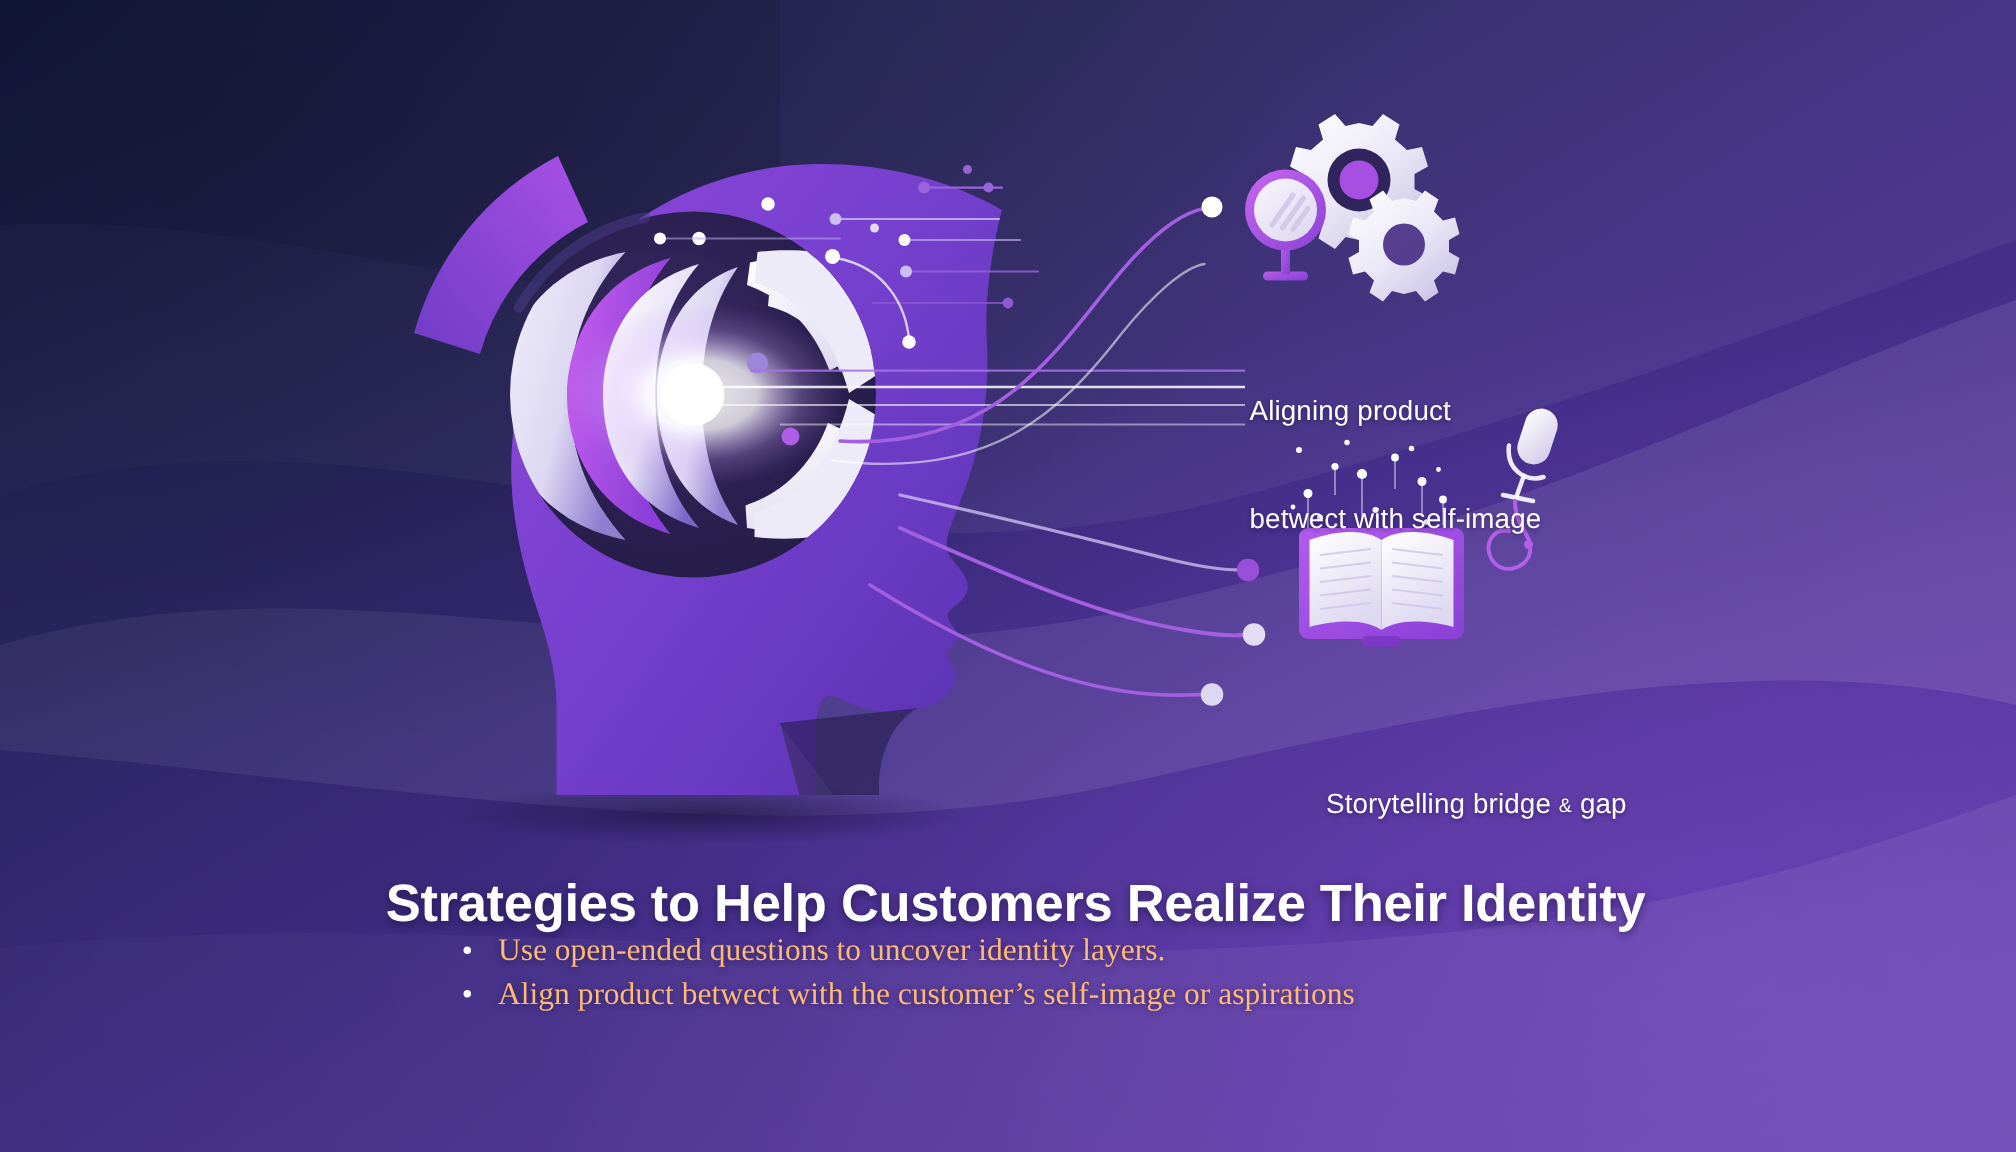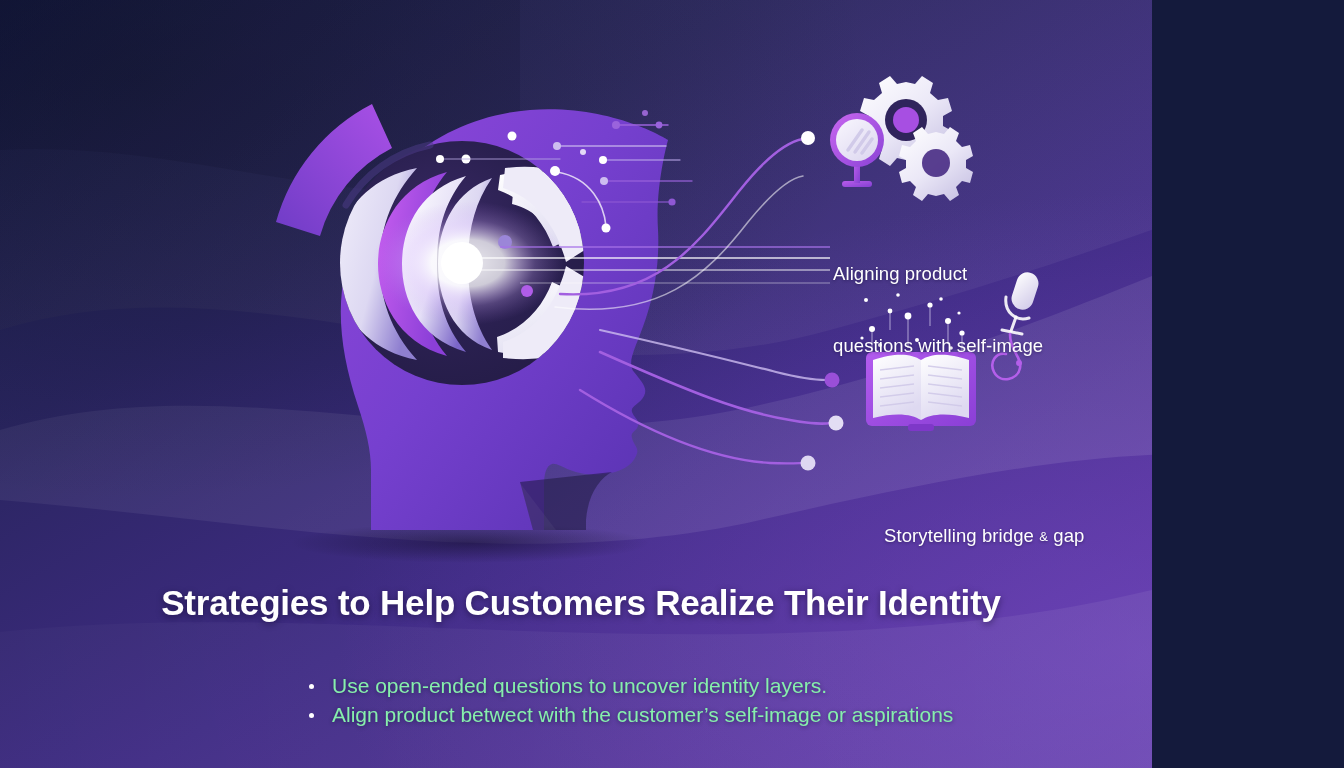--- a/index.html
+++ b/index.html
@@ -2,21 +2,21 @@
 <html><head>
 <meta charset="utf-8">
 <style>
   html, body {
     margin: 0;
     padding: 0;
     background: #141a3c;
   }
   #stage {
     position: relative;
-    width: 1152px;
+    width: 1344px;
     height: 768px;
     overflow: hidden;
     font-family: "Liberation Sans", sans-serif;
     background: #1d2250;
   }
   .layer { position: absolute; inset: 0; }
   svg.layer { display: block; }
 
   
   .callout {
@@ -42,28 +42,29 @@
     font-size: 35px;
     font-weight: bold;
     letter-spacing: -0.2px;
     text-shadow: 0 2px 6px rgba(15,8,40,0.5);
     padding-left: 10px;
   }
 
   #bullets {
     position: absolute;
     left: 300px;
-    top: 672px;
+    top: 619px;
     margin: 0;
     padding: 0;
     list-style: none;
-    color: #86efac;
+    color: #fdba74;
     font-size: 21px;
     line-height: 28.5px;
     text-shadow: 0 1px 4px rgba(15,8,40,0.45);
+    font-family: Liberation Serif, serif;
   }
   #bullets li {
     position: relative;
     padding-left: 32px;
   }
   #bullets li .dot {
     position: absolute;
     left: 9px;
     top: 12px;
     width: 5px;
@@ -409,21 +410,21 @@
       <line x1="1016" y1="317" x2="1011" y2="331" stroke="#ffffff" stroke-width="3" stroke-linecap="round" opacity="0.9"></line>
       <line x1="1002" y1="330" x2="1022" y2="334" stroke="#ffffff" stroke-width="3" stroke-linecap="round" opacity="0.9"></line>
       <path d="M1010,334 C1010,352 1022,356 1020,368 C1018,380 1000,384 994,372
                C989,362 996,352 1006,354" fill="none" stroke="#b45fea" stroke-width="2.6" stroke-linecap="round"></path>
       <circle cx="1019" cy="363" r="3" fill="#b45fea"></circle>
     </g>
   </svg>
 
   <div class="callout" id="callout-1">
     <span class="ln">Aligning product</span>
-    <span class="ln">questions with self-image</span>
+    <span class="ln">betwect with self-image</span>
   </div>
 
   <div class="callout" id="callout-2">
     <span class="ln"><span>Storytelling bridge </span><span class="amp-small">&amp;</span><span> gap</span></span>
   </div>
 
   <div id="headline">Strategies to Help Customers Realize Their Identity</div>
 
   <ul id="bullets">
     <li>

